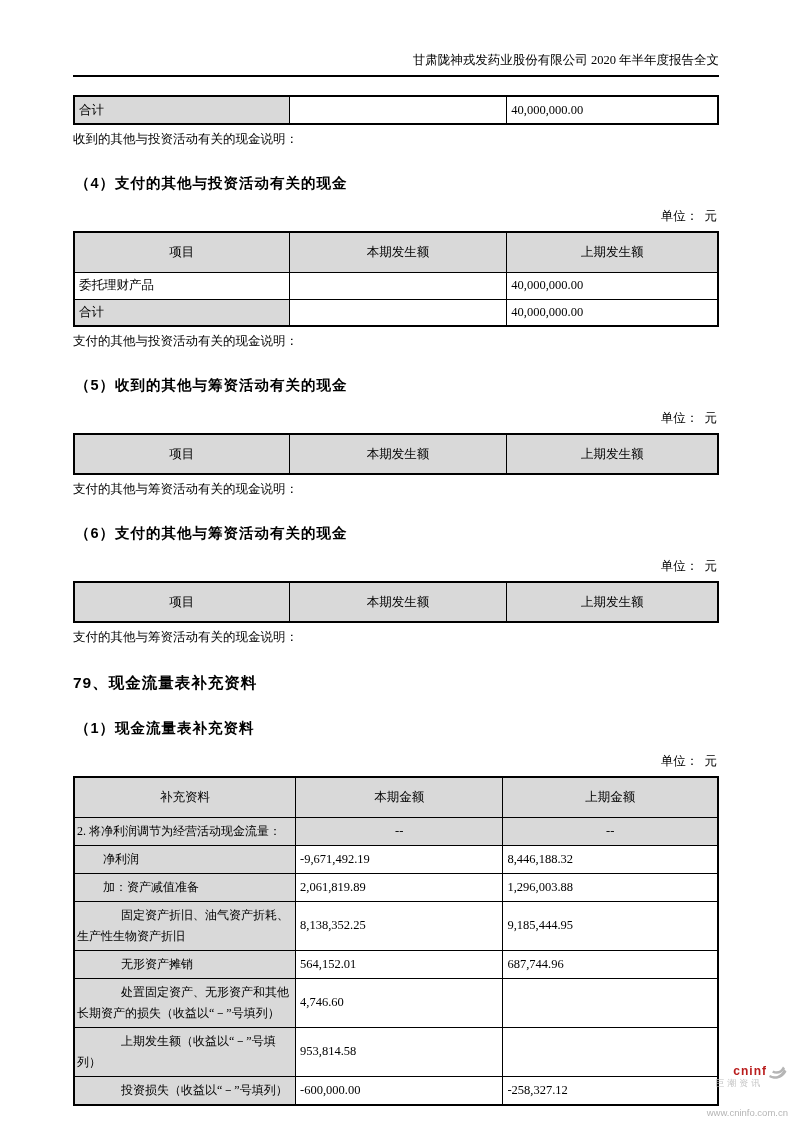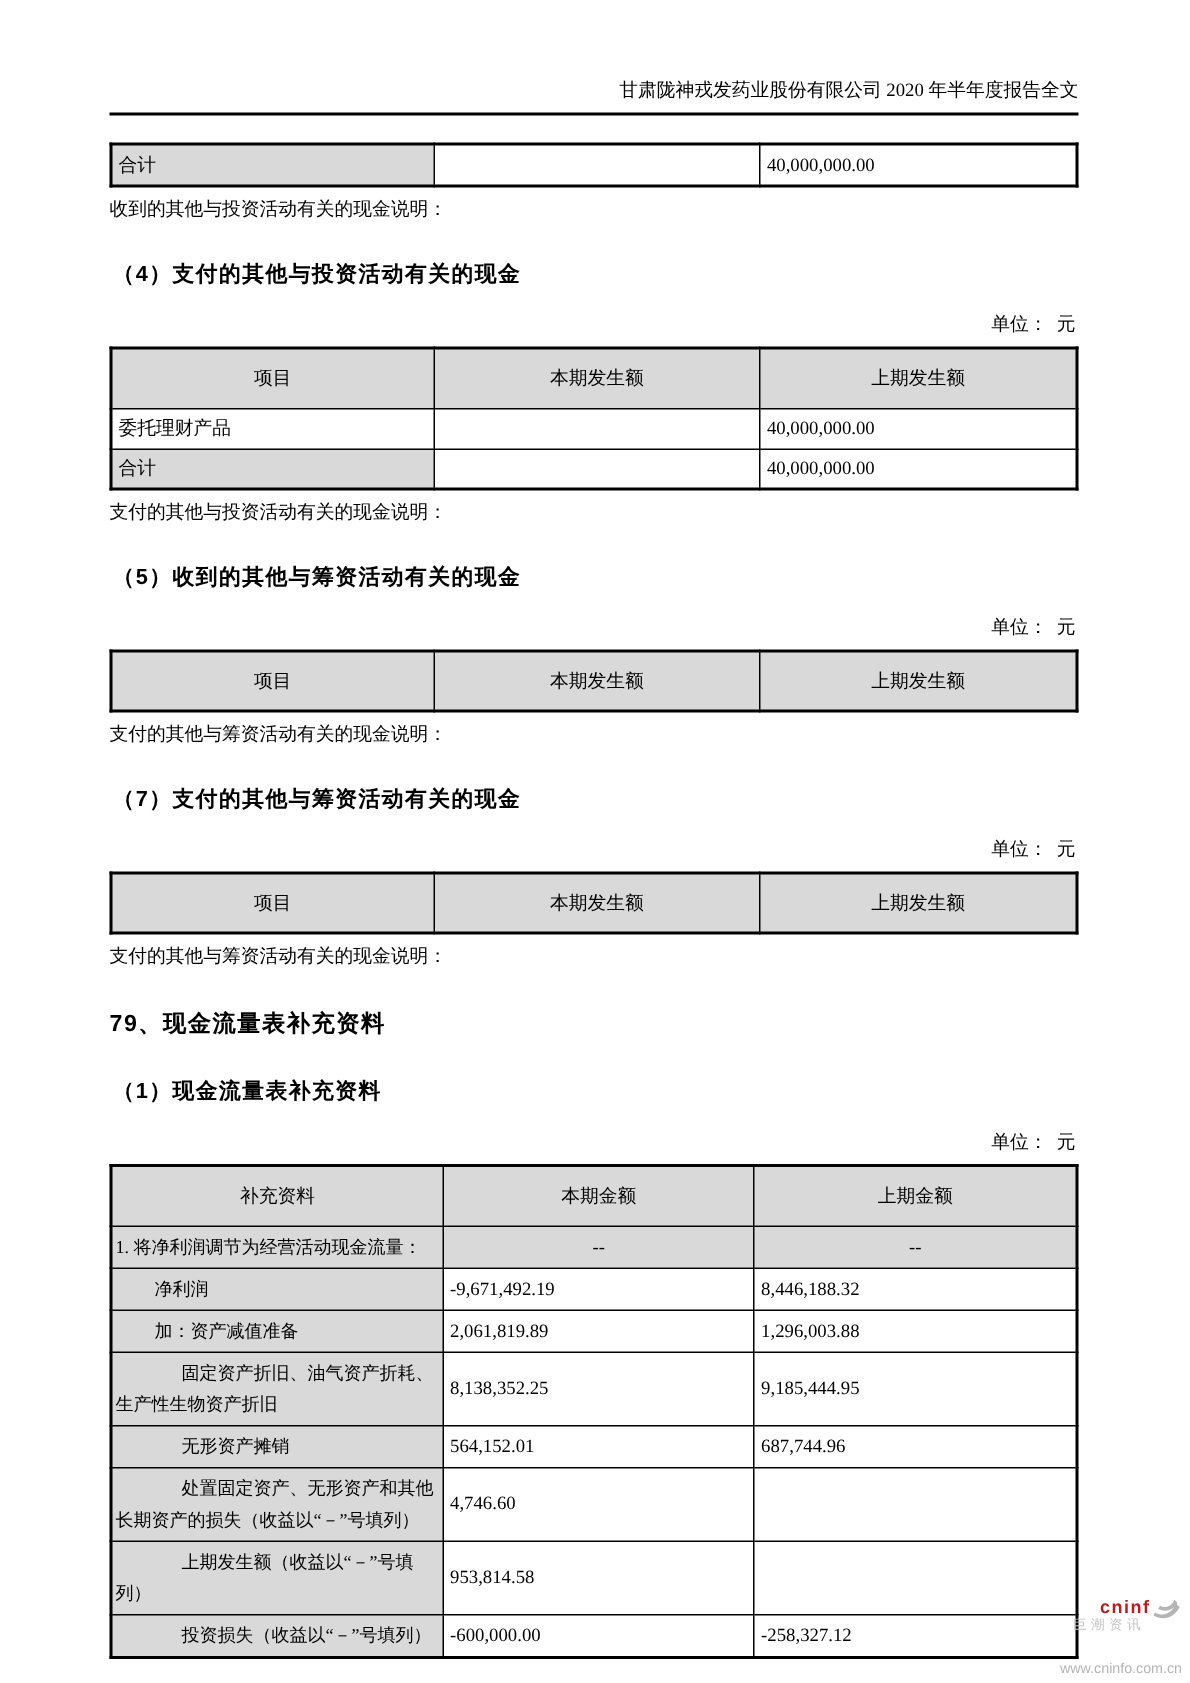--- a/index.html
+++ b/index.html
@@ -137,21 +137,21 @@
     <tbody>
         <tr>
       <th>项目</th>
       <th>本期发生额</th>
       <th>上期发生额</th>
     </tr>
   </tbody>
     </table>
   <p class="note">支付的其他与筹资活动有关的现金说明：</p>
 
-  <h3 class="sec">（7）支付的其他与筹资活动有关的现金</h3>
+  <h3 class="sec">（6）支付的其他与筹资活动有关的现金</h3>
   <div class="unit">单位：  元</div>
   <table class="tbl t3">
     <colgroup>
         <col style="width:33.4%">
         <col style="width:33.8%">
         <col style="width:32.8%">
       </colgroup>
     <tbody>
         <tr>
       <th>项目</th>
@@ -172,21 +172,21 @@
         <col style="width:32.2%">
         <col style="width:33.4%">
       </colgroup>
     <tbody>
         <tr>
       <th>补充资料</th>
       <th>本期金额</th>
       <th>上期金额</th>
     </tr>
     <tr>
-      <td class="item">1. 将净利润调节为经营活动现金流量：</td>
+      <td class="item">2. 将净利润调节为经营活动现金流量：</td>
       <td class="dash">--</td>
       <td class="dash">--</td>
     </tr>
     <tr>
       <td class="item ind1">净利润</td>
       <td class="num">-9,671,492.19</td>
       <td class="num">8,446,188.32</td>
     </tr>
     <tr>
       <td class="item ind1">加：资产减值准备</td>

